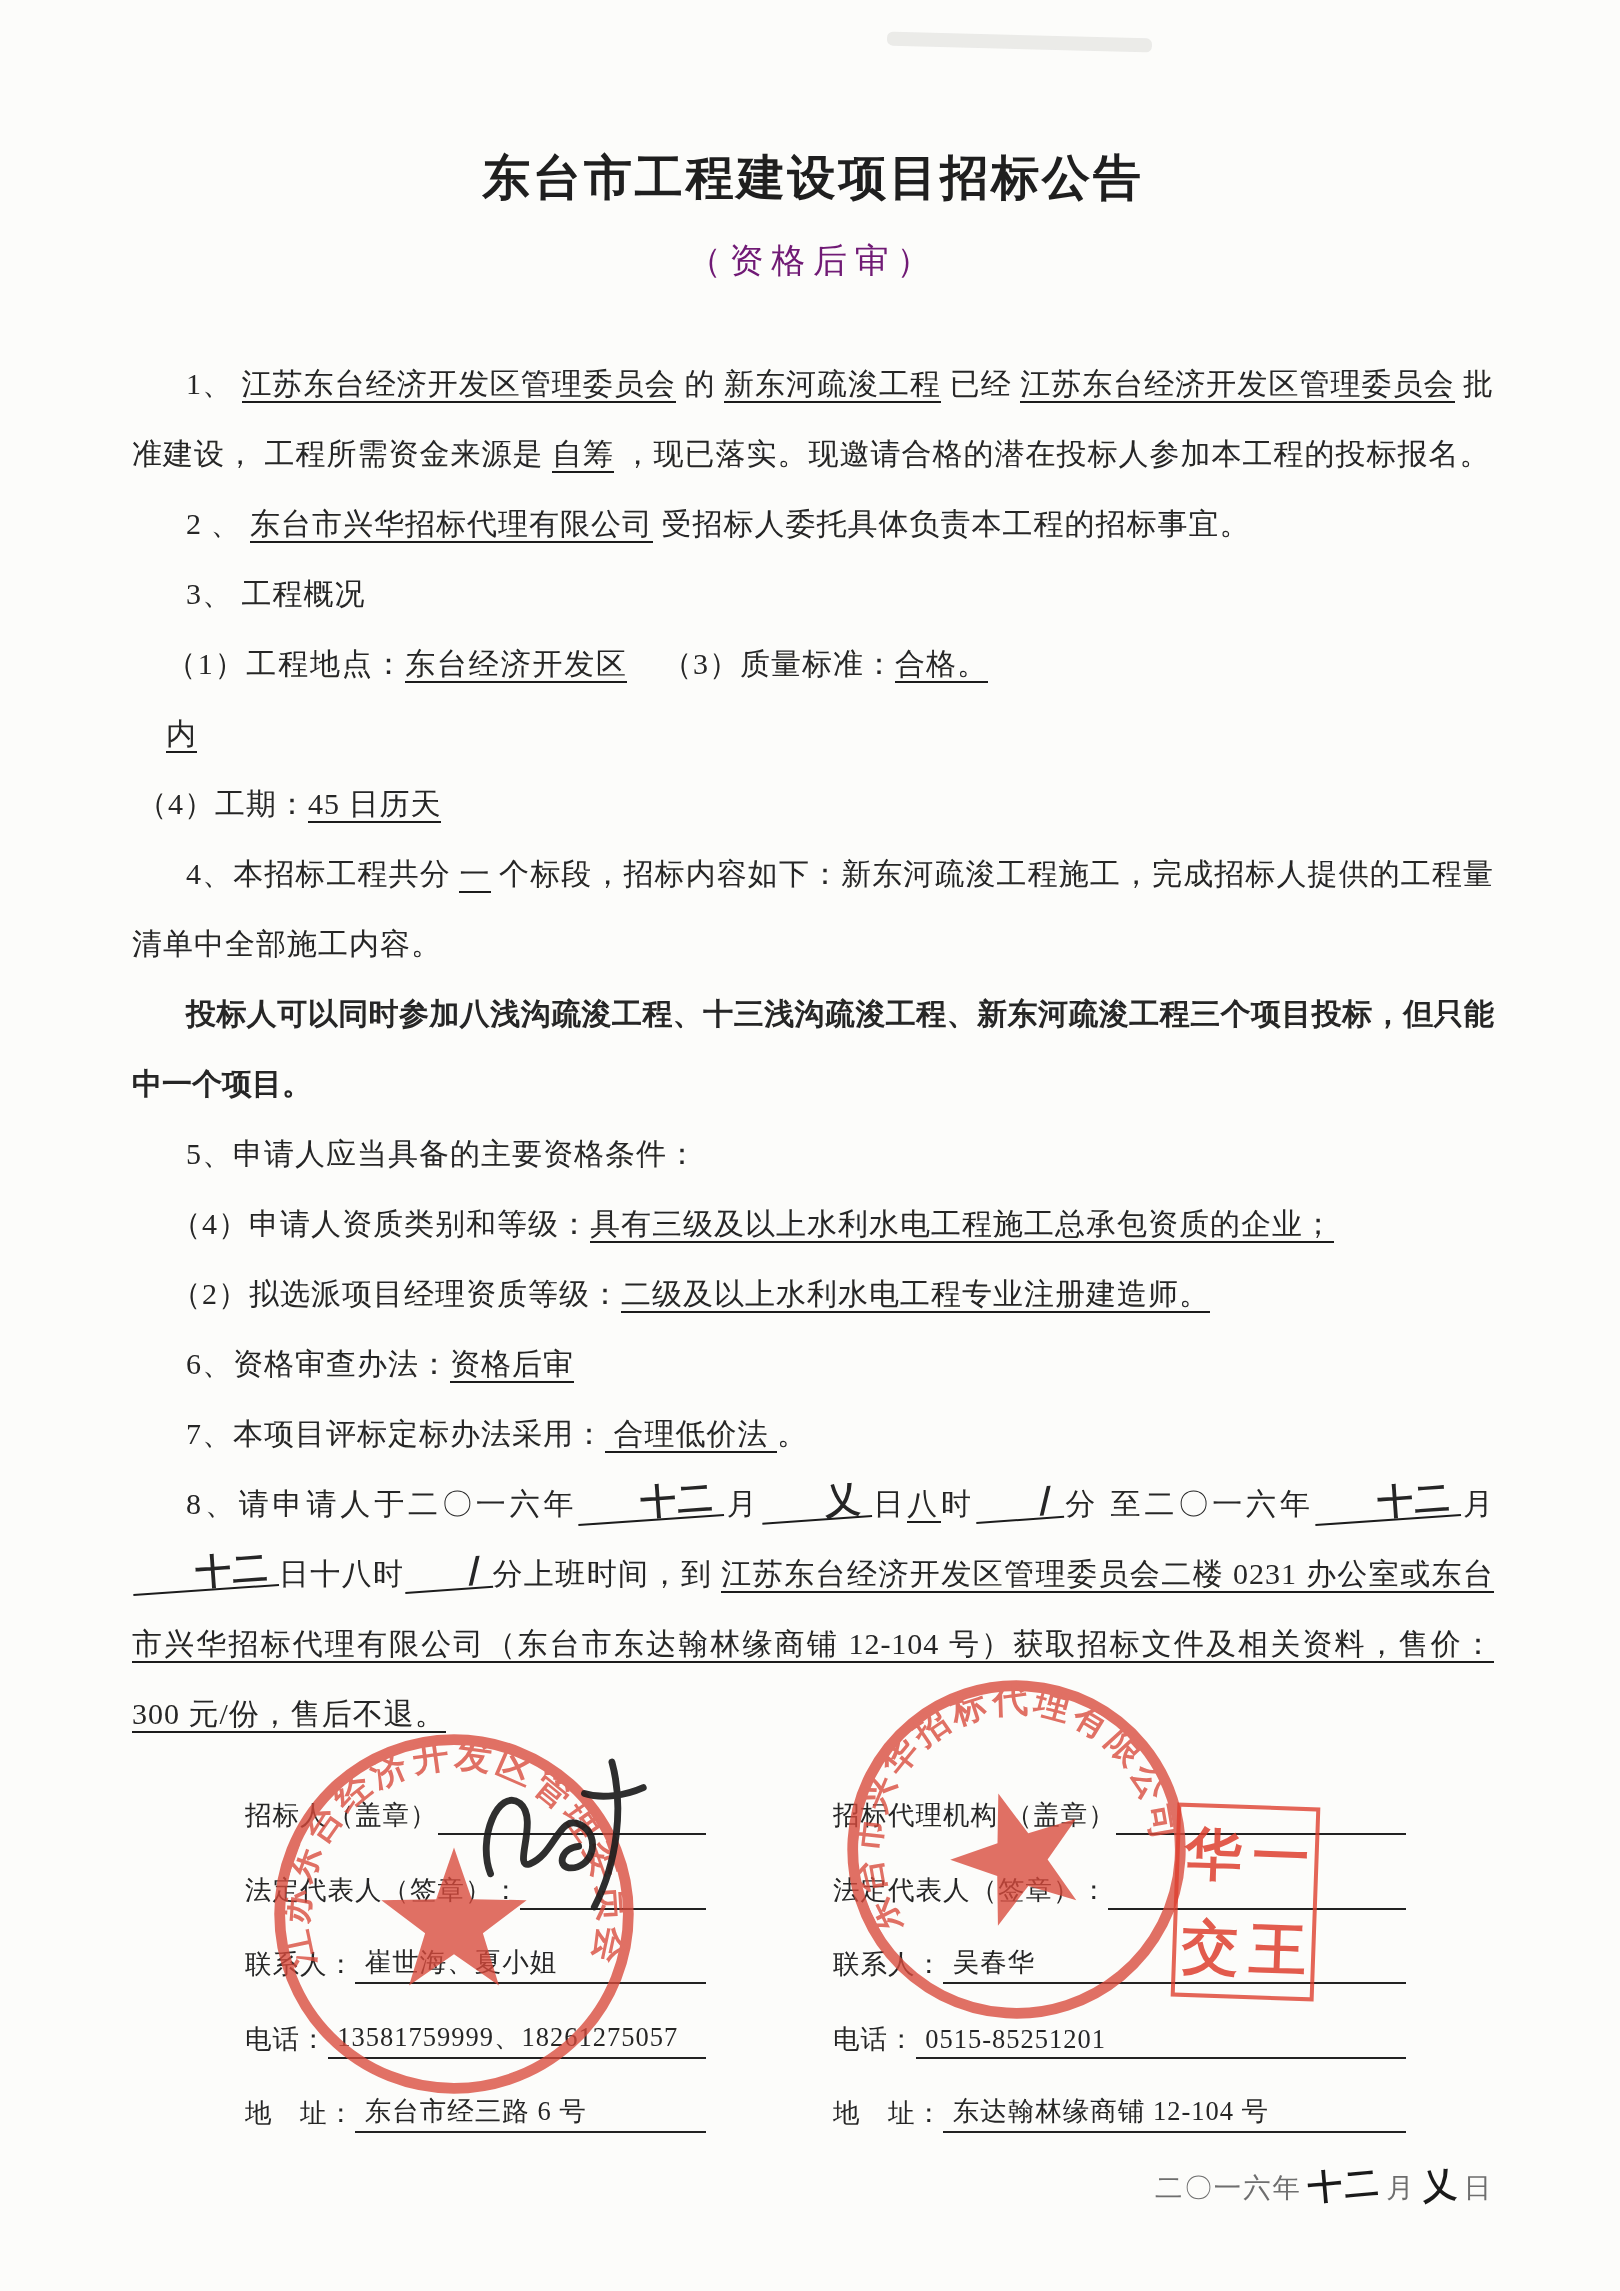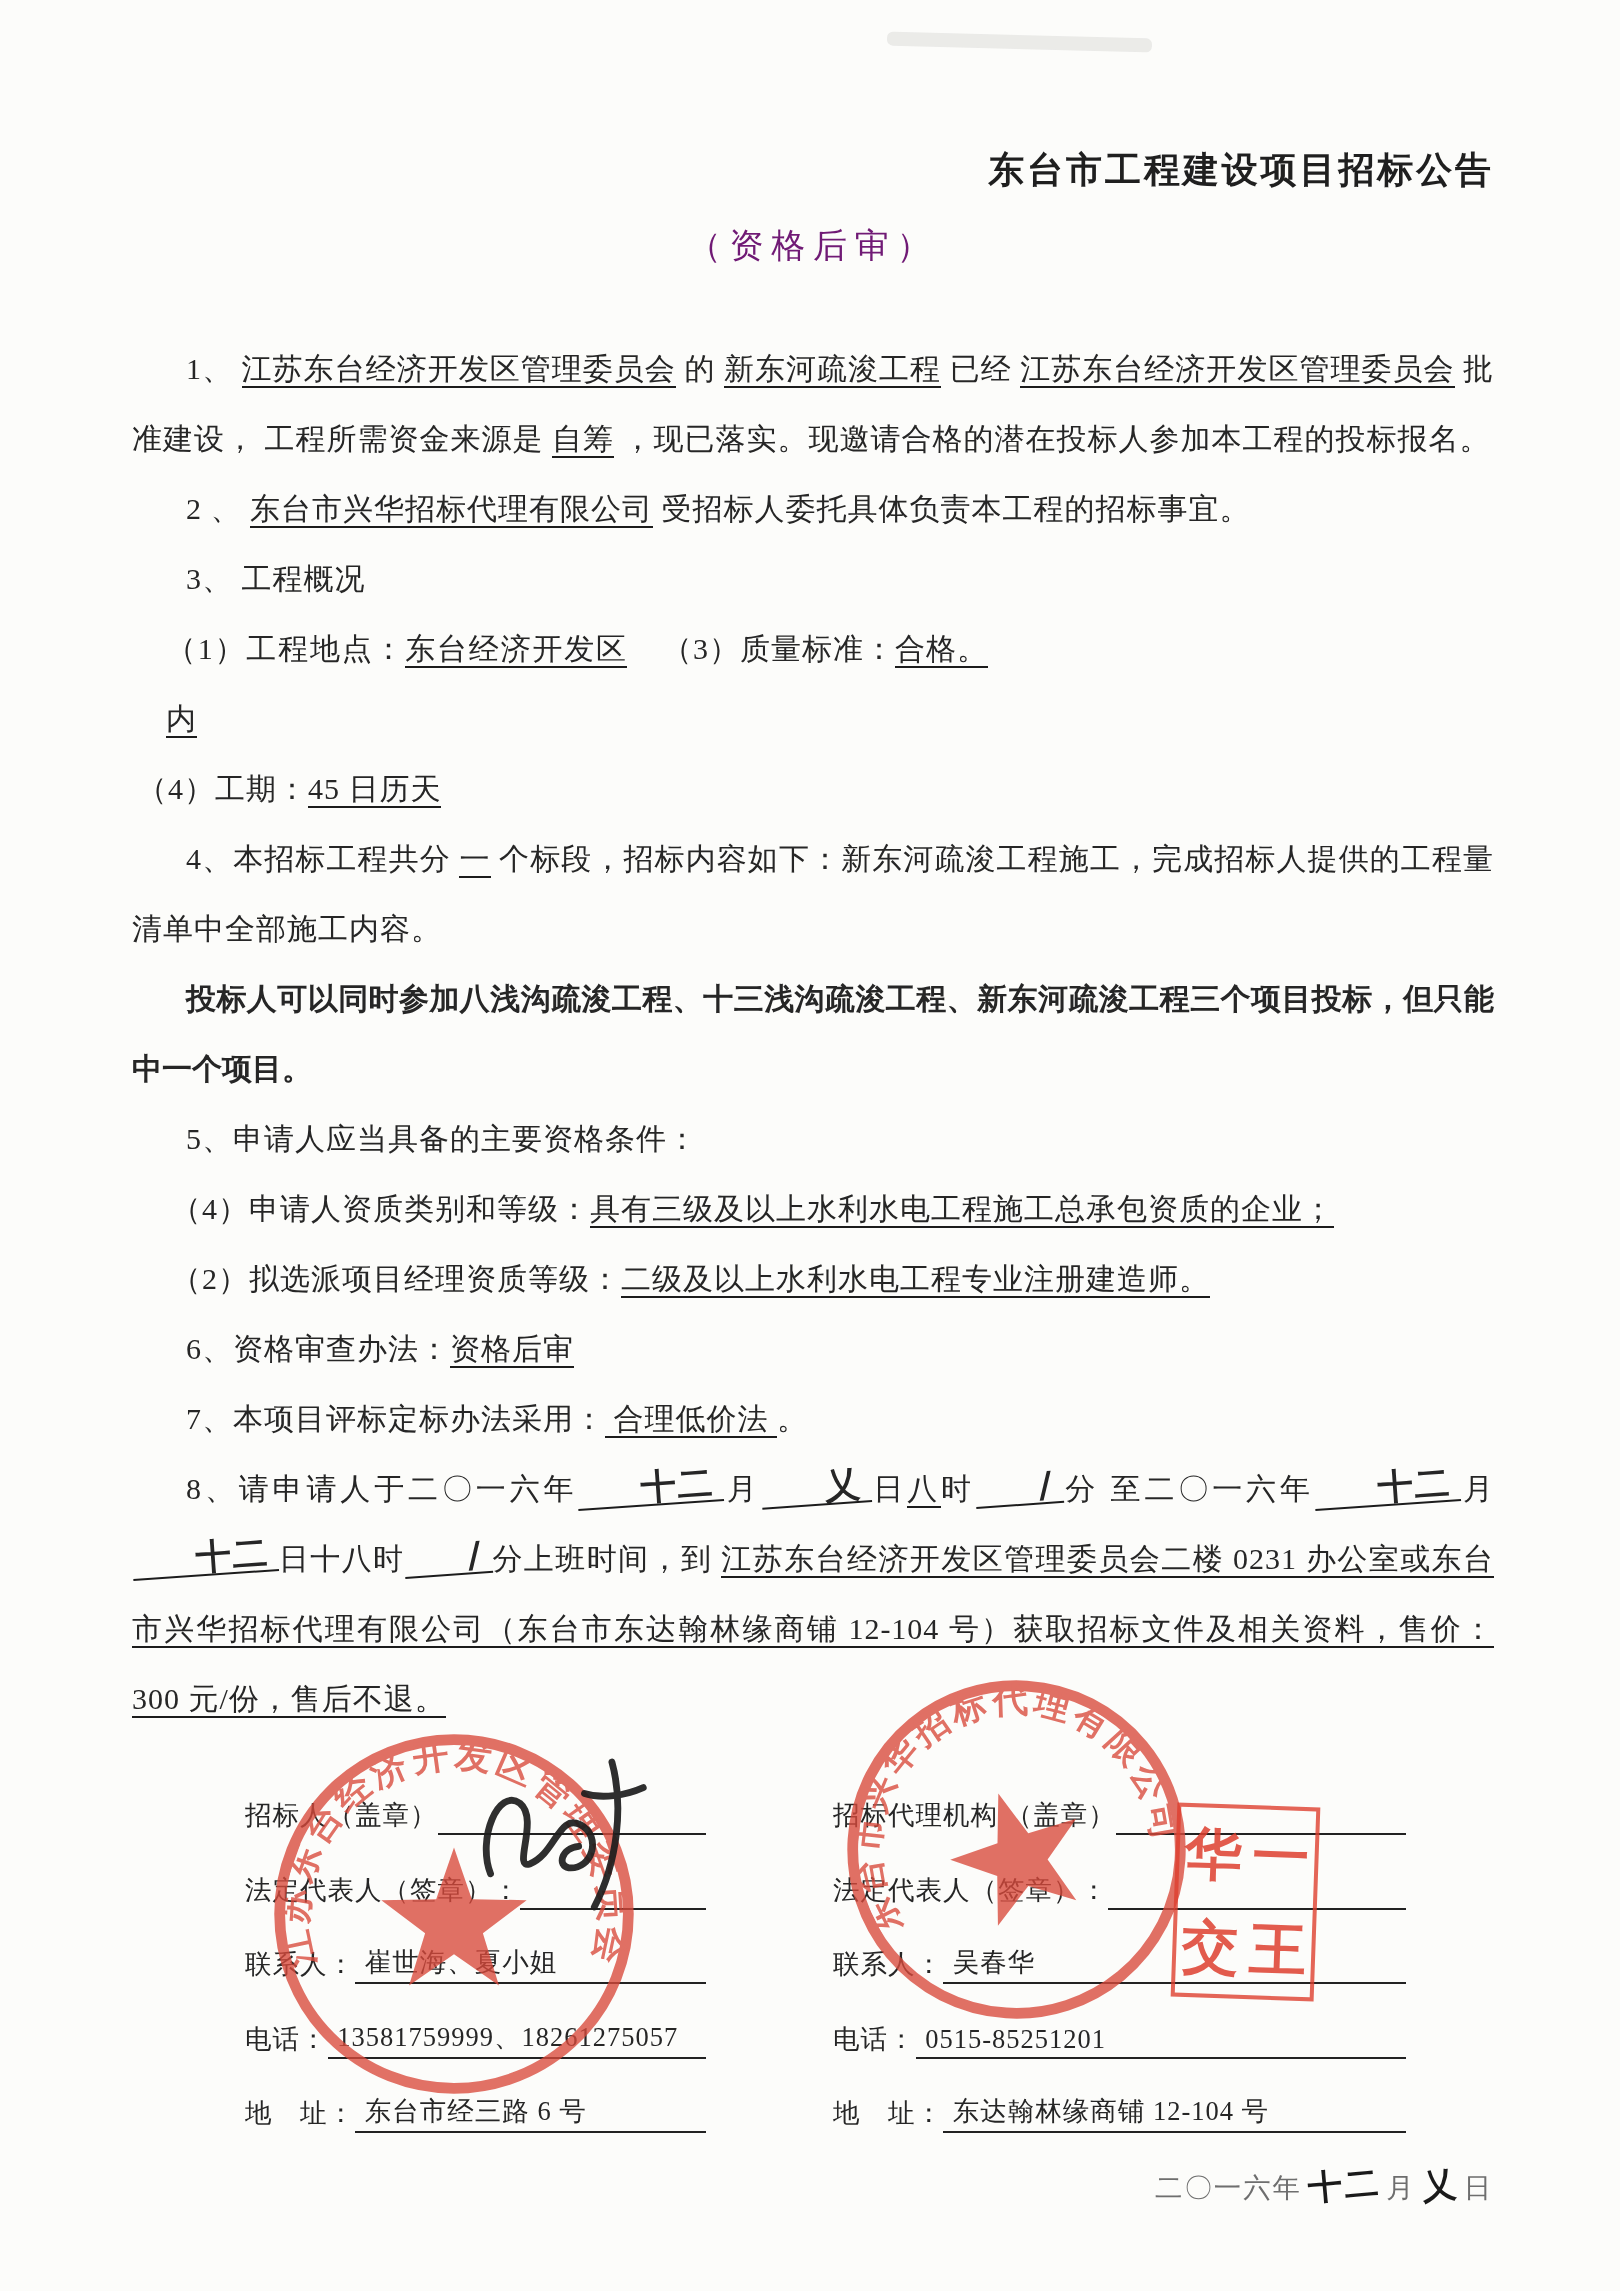--- a/index.html
+++ b/index.html
@@ -10,22 +10,22 @@
     background:#fcfcfa;
     overflow:hidden;
     font-family:"Liberation Serif","DejaVu Serif",serif;
     color:#262626;
   }
   .content{
     position:absolute;
     left:132px;top:147px;width:1362px;
   }
   .doc-title{
-    text-align:right;
-    font-size:36px;font-weight:700;
+    text-align:center;
+    font-size:48px;font-weight:700;
     letter-spacing:2.9px;
     line-height:1.3;
     color:#1f1f1f;
   }
   .doc-subtitle{
     text-align:center;
     font-size:34px;
     letter-spacing:7.8px;
     margin-top:29px;
     color:#701a75;

